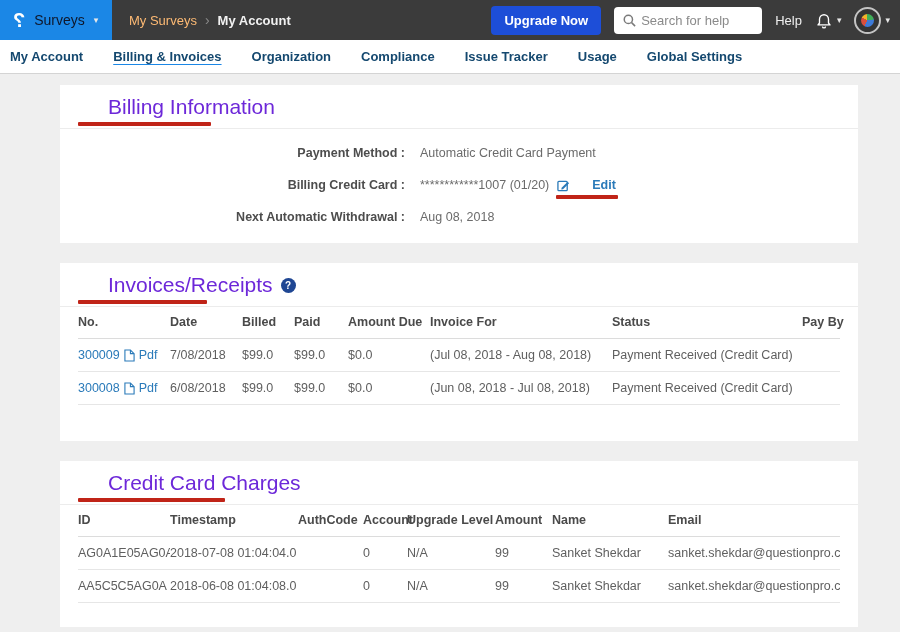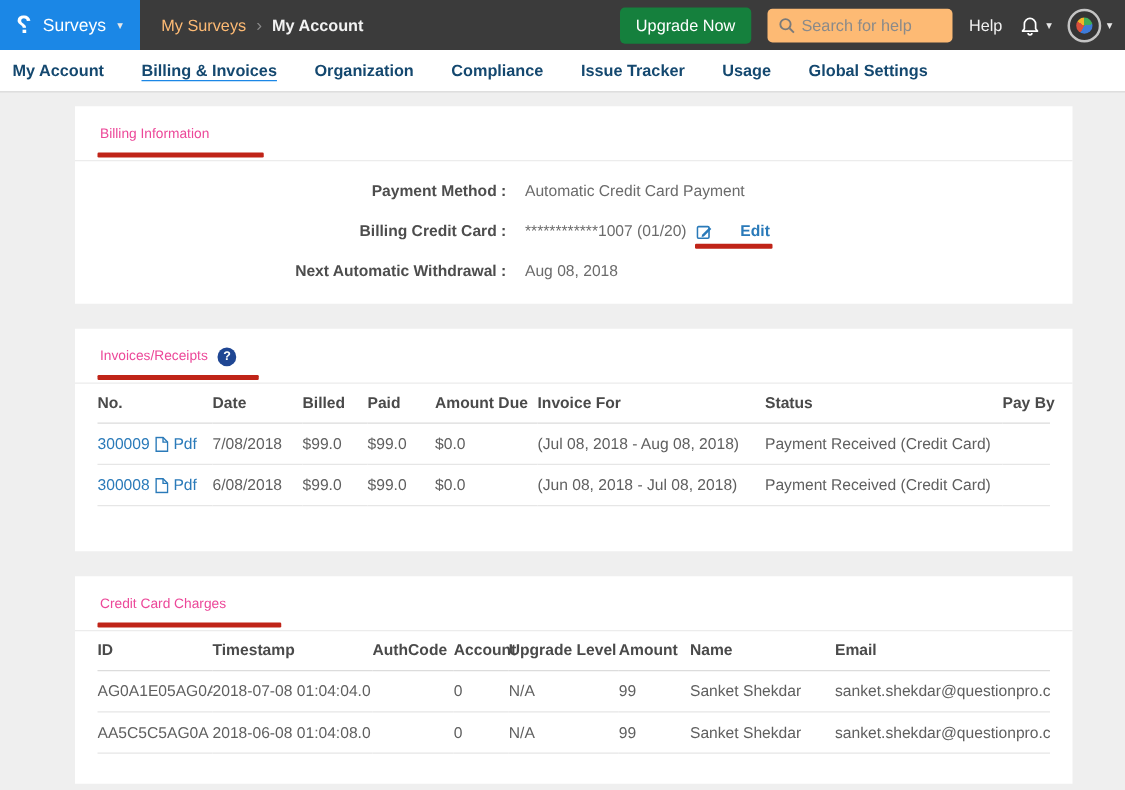--- a/index.html
+++ b/index.html
@@ -18,38 +18,38 @@
   }
   .brand {
     width: 112px; height: 40px; background: #1b87e6;
     display: flex; align-items: center; gap: 9px;
     padding-left: 13px; cursor: pointer; flex: 0 0 auto;
   }
   .logo-glyph {
     display: inline-block; transform: scaleX(-1);
     font-size: 20px; font-weight: 700; color: #fff; line-height: 1;
   }
-  .brand-label { color: #ffffff; font-size: 14px; }
+  .brand-label { color: #0f172a; font-size: 14px; }
   .caret { font-size: 9px; color: #e8e8e8; line-height: 1; }
   .crumbs { margin-left: 17px; display: flex; align-items: center; gap: 8px; }
   .crumb-parent { color: #fdba74; cursor: pointer; }
   .crumb-sep { color: #8a8a8a; font-size: 14px; line-height: 1; }
   .crumb-current { color: #f2f2f2; font-weight: 700; }
   .top-right { margin-left: auto; display: flex; align-items: center; gap: 13px; padding-right: 10px; }
   .upgrade-btn {
-    background: #15803d; color: #fff; font-weight: 400; font-size: 13px;
+    background: #1d4ed8; color: #fff; font-weight: 700; font-size: 13px;
     border: none; border-radius: 4px; padding: 7px 13px; cursor: pointer;
     font-family: "Liberation Sans", sans-serif;
   }
   .search-wrap { position: relative; }
   .search-wrap svg { position: absolute; left: 8px; top: 6px; }
   .search-input {
     width: 148px; height: 27px; border: none; border-radius: 4px;
     padding: 0 8px 0 27px; font-size: 13px; color: #555; outline: none;
-    font-family: "Liberation Sans", sans-serif; background: #fdba74;
+    font-family: "Liberation Sans", sans-serif; background: #ffffff;
   }
   .search-input::placeholder { color: #8a8a8a; }
   .help-label { color: #f0f0f0; cursor: pointer; }
   .icon-group { display: flex; align-items: center; gap: 4px; cursor: pointer; }
   .avatar {
     width: 27px; height: 27px; border-radius: 50%;
     border: 2px solid #c4c4c4; background: #343434;
     display: flex; align-items: center; justify-content: center;
   }
   .avatar-gauge {
@@ -71,21 +71,21 @@
     text-underline-offset: 3px;
   }
 
   
   .content { padding: 11px 42px 0 60px; }
   .card { background: #fff; margin-bottom: 20px; }
   .card-head {
     position: relative; display: flex; align-items: center; gap: 8px;
     padding: 12px 20px 11px; border-bottom: 1px solid #ececec; height: 44px;
   }
-  .card-title { font-size: 11px; font-weight: 400; color: #ec4899; }
+  .card-title { font-size: 21px; font-weight: 400; color: #6d28d9; margin-left: 28px; }
   .red-underline { position: absolute; left: 18px; bottom: 2px; height: 4px; background: #c02418; border-radius: 1px; }
   .u-billing { width: 133px; }
   .u-invoices { width: 129px; }
   .u-charges { width: 147px; }
   .help-badge {
     width: 15px; height: 15px; border-radius: 50%; background: #1f4693;
     color: #fff; font-size: 10px; font-weight: 700;
     display: flex; align-items: center; justify-content: center; cursor: pointer;
   }
 

